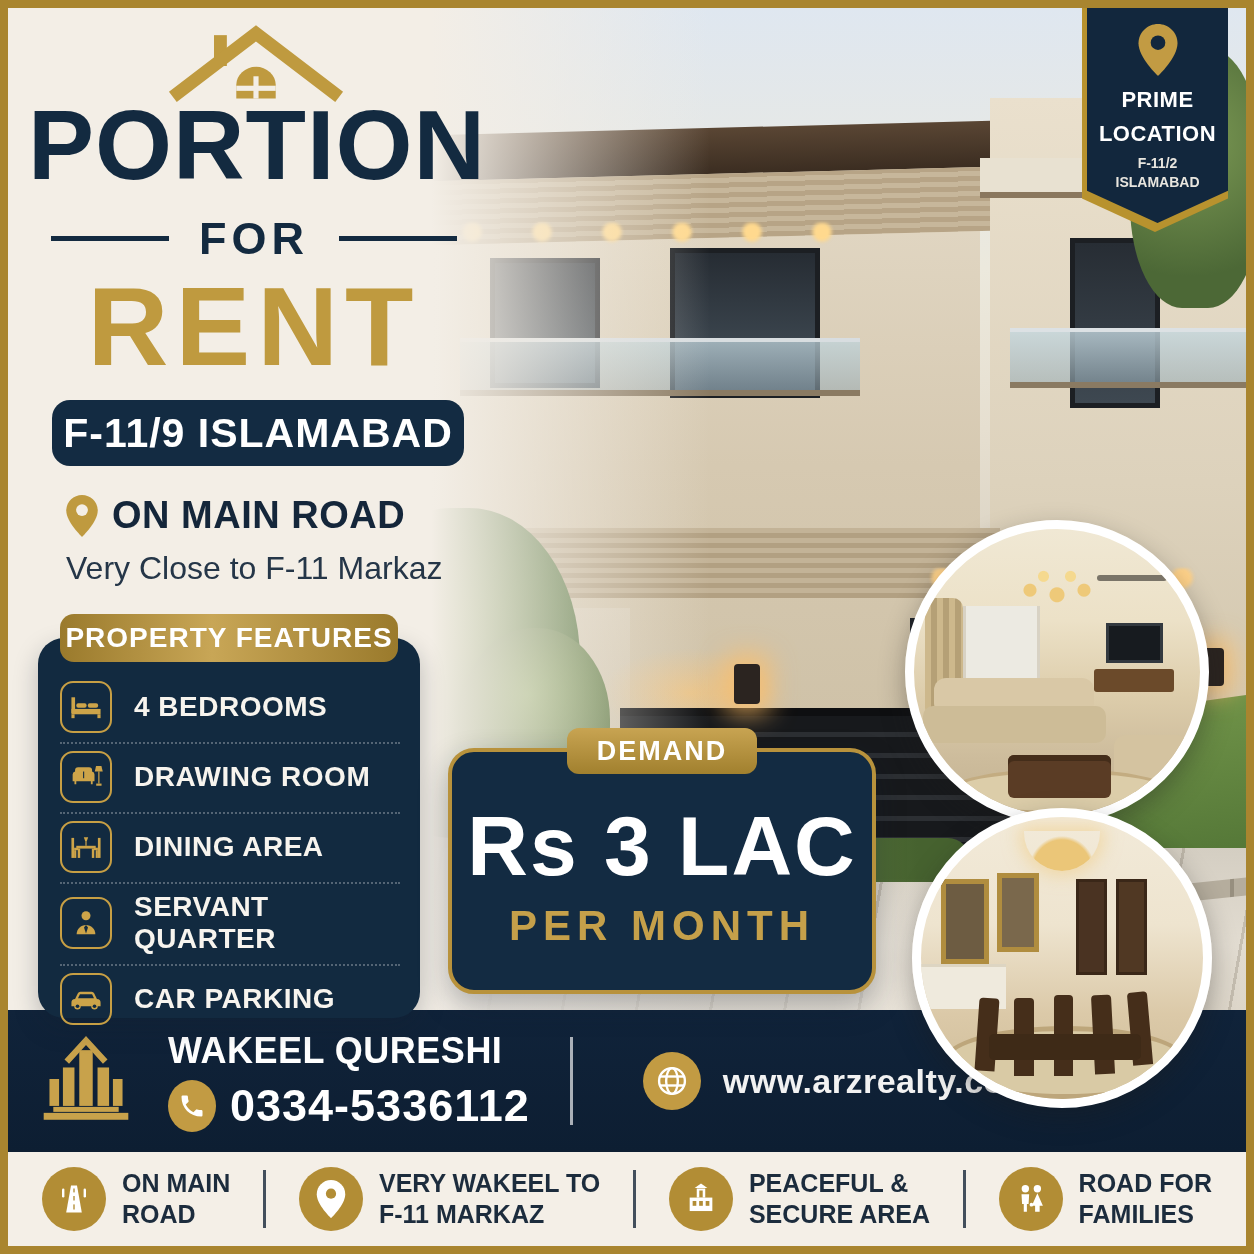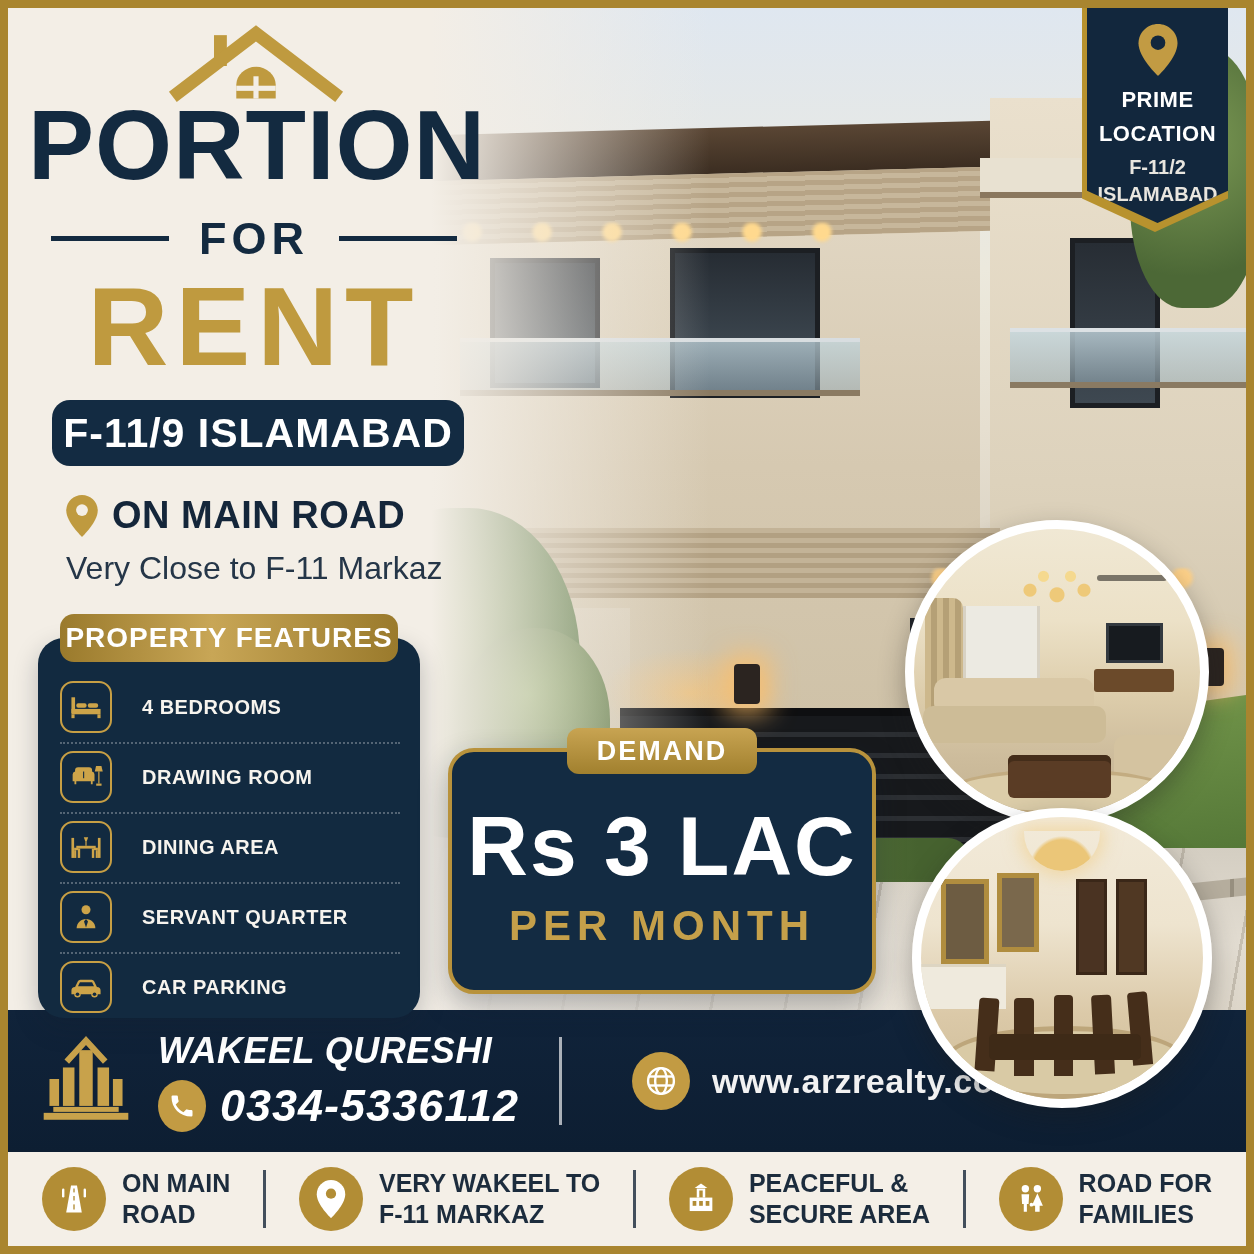--- a/index.html
+++ b/index.html
@@ -87,35 +87,35 @@
   .mainroad{ position:absolute; left:58px; top:486px; display:flex; align-items:center; gap:14px; }
   .mainroad .txt{ font-size:38px; font-weight:800; color:#14263a; letter-spacing:.5px; }
   .closeto{ position:absolute; left:58px; top:542px; font-size:32px; color:#253648; }
   
   .ribbon{ position:absolute; left:1074px; top:0; width:146px; height:224px; z-index:6;
      clip-path:polygon(0 0,100% 0,100% 85%,50% 100%,0 85%); background:#b8922e; }
   .ribbon-in{ position:absolute; left:5px; top:0; width:141px; height:215px;
      clip-path:polygon(0 0,100% 0,100% 85%,50% 100%,0 85%); background:#12273d;
      display:flex; flex-direction:column; align-items:center; padding-top:16px; }
   .ribbon-t1{ color:#fff; font-weight:800; font-size:22px; line-height:1.25; letter-spacing:.5px; margin-top:8px; }
-  .ribbon-t2{ color:#e9e6df; font-weight:700; font-size:20px; line-height:1.35; margin-top:7px; text-align:center; }
+  .ribbon-t2{ color:#e9e6df; font-weight:700; font-size:14px; line-height:1.35; margin-top:7px; text-align:center; }
   
   .features{ position:absolute; left:30px; top:630px; width:382px; height:380px; background:#122a40;
      border-radius:26px; z-index:3; box-shadow:0 10px 24px rgba(20,30,45,.25); }
   .feat-pill{ position:absolute; left:50%; transform:translateX(-50%); top:-24px; width:338px; height:48px;
      background:linear-gradient(90deg,#9a7a2c,#c8a656 45%,#9a7a2c); border-radius:14px;
      display:flex; align-items:center; justify-content:center;
      color:#fff; font-size:28px; font-weight:800; letter-spacing:1px; }
   .feat-list{ position:absolute; left:22px; right:20px; top:36px; }
   .feat-row{ display:flex; align-items:center; gap:22px; padding:7px 0 9px;
      border-bottom:2px dotted rgba(255,255,255,.28); }
   .feat-row:last-child{ border-bottom:none;align-items:center; }
   .feat-ic{ width:52px; height:52px; border:2.5px solid #c79f44; border-radius:13px;
      display:flex; align-items:center; justify-content:center; flex:0 0 auto; }
-  .feat-label{ color:#f7f4ee; font-size:20px; font-weight:800; letter-spacing:.5px;margin-left:8px; }
+  .feat-label{ color:#f7f4ee; font-size:28px; font-weight:800; letter-spacing:.5px; }
   
   .demand{ position:absolute; left:440px; top:740px; width:428px; height:246px; background:#132b42;
      border:4px solid #b8923c; border-radius:26px; z-index:3; box-shadow:0 12px 30px rgba(20,30,45,.3);
      display:flex; flex-direction:column; align-items:center; }
   .demand-pill{ position:absolute; top:-24px; left:50%; transform:translateX(-50%); width:190px; height:46px;
      background:linear-gradient(180deg,#c8a452,#a1802e); border-radius:12px;
      display:flex; align-items:center; justify-content:center;
      color:#fff; font-size:27px; font-weight:800; letter-spacing:2px; }
   .demand-price{ margin-top:52px; color:#fff; font-size:84px; font-weight:800; letter-spacing:2px; line-height:1; }
   .demand-period{ margin-top:14px; color:#c5a04a; font-size:42px; font-weight:800; letter-spacing:6px; }
@@ -162,21 +162,21 @@
   .c2-chair{ background:#452e1a; border-radius:4px 4px 0 0; }
   .ch1{ left:20%; bottom:10%; width:7%; height:26%; transform:rotate(4deg); }
   .ch2{ left:33%; bottom:8%; width:7%; height:28%; }
   .ch3{ left:47%; bottom:8%; width:7%; height:29%; }
   .ch4{ left:61%; bottom:9%; width:7%; height:28%; transform:rotate(-3deg); }
   .ch5{ left:74%; bottom:12%; width:7%; height:26%; transform:rotate(-5deg); }
   
   .footer{ position:absolute; left:0; top:1002px; width:1238px; height:142px;
      background:linear-gradient(180deg,#10233a,#0d1e32); z-index:2; display:flex; align-items:center; }
   .f-logo{ margin-left:28px; }
-  .f-contact{ margin-left:22px; display:flex; flex-direction:column;font-style:italic; }
+  .f-contact{ margin-left:32px; display:flex; flex-direction:column; }
   .f-name{ color:#fff; font-size:36px; font-weight:800; letter-spacing:.5px; }
   .f-phone-row{ display:flex; align-items:center; gap:14px; margin-top:8px; }
   .f-phone-ic{ width:48px; height:52px; background:#c29b43; border-radius:50%;
      display:flex; align-items:center; justify-content:center; }
   .f-phone{ color:#fff; font-size:45px; font-weight:800; letter-spacing:1px; }
   .f-div{ width:3px; height:88px; background:rgba(255,255,255,.65); margin-left:40px; }
   .f-web-row{ display:flex; align-items:center; gap:22px; margin-left:70px; }
   .f-globe{ width:58px; height:58px; background:#c29b43; border-radius:50%;
      display:flex; align-items:center; justify-content:center; }
   .f-web{ color:#f2f2f2; font-size:34px; font-weight:700; letter-spacing:.5px; }

